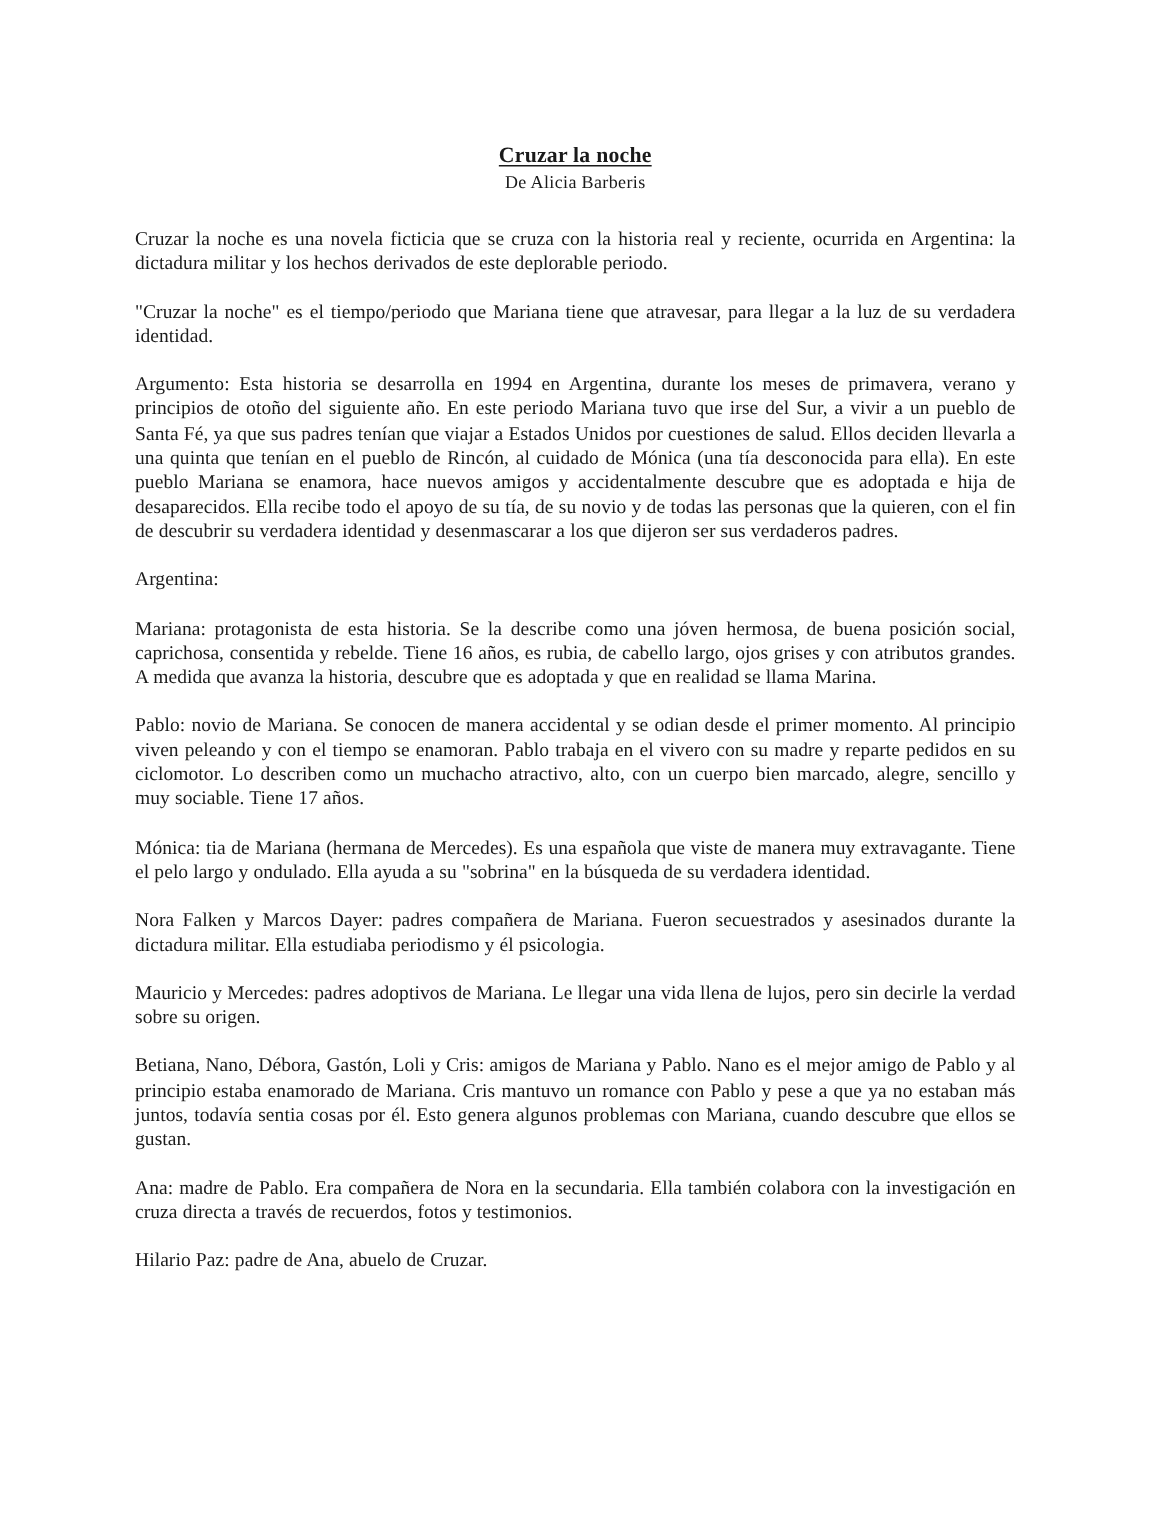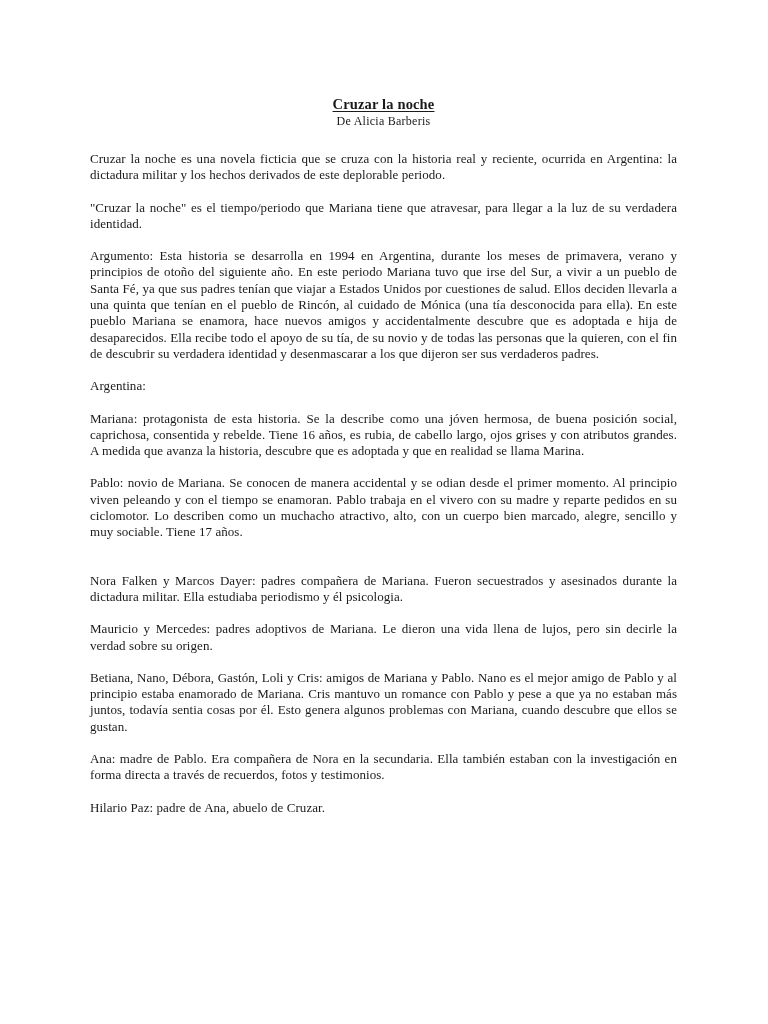--- a/index.html
+++ b/index.html
@@ -85,29 +85,30 @@
   <p class="para"><span class="heading-ul">Argentina:</span></p>
 
   <div class="gap-md"></div>
 
   <p class="para">Mariana: protagonista de esta historia. Se la describe como una jóven hermosa, de buena posición social, caprichosa, consentida y rebelde. Tiene 16 años, es rubia, de cabello largo, ojos grises y con atributos grandes. A medida que avanza la historia, descubre que es adoptada y que en realidad se llama Marina.</p>
   <div class="gap-md"></div>
 
   <p class="para">Pablo: novio de Mariana. Se conocen de manera accidental y se odian desde el primer momento. Al principio viven peleando y con el tiempo se enamoran. Pablo trabaja en el vivero con su madre y reparte pedidos en su ciclomotor. Lo describen como un muchacho atractivo, alto, con un cuerpo bien marcado, alegre, sencillo y muy sociable. Tiene 17 años.</p>
   <div class="gap-md"></div>
 
+  <p class="para">Mónica: tia de Mariana (hermana de Mercedes). Es una española que viste de manera muy extravagante. Tiene el pelo largo y ondulado. Ella ayuda a su "sobrina" en la búsqueda de su verdadera identidad.</p>
   <div class="gap-md"></div>
 
   <p class="para">Nora Falken y Marcos Dayer: padres compañera de Mariana. Fueron secuestrados y asesinados durante la dictadura militar. Ella estudiaba periodismo y él psicologia.</p>
   <div class="gap-md"></div>
 
-  <p class="para">Mauricio y Mercedes: padres adoptivos de Mariana. Le dieron una vida llena de lujos, pero sin decirle la verdad sobre su origen.</p>
+  <p class="para">Mauricio y Mercedes: padres adoptivos de Mariana. Le llegar una vida llena de lujos, pero sin decirle la verdad sobre su origen.</p>
   <div class="gap-md"></div>
 
   <p class="para">Betiana, Nano, Débora, Gastón, Loli y Cris: amigos de Mariana y Pablo. Nano es el mejor amigo de Pablo y al principio estaba enamorado de Mariana. Cris mantuvo un romance con Pablo y pese a que ya no estaban más juntos, todavía sentia cosas por él. Esto genera algunos problemas con Mariana, cuando descubre que ellos se gustan.</p>
   <div class="gap-md"></div>
 
-  <p class="para">Ana: madre de Pablo. Era compañera de Nora en la secundaria. Ella también estaban con la investigación en forma directa a través de recuerdos, fotos y testimonios.</p>
+  <p class="para">Ana: madre de Pablo. Era compañera de Nora en la secundaria. Ella también colabora con la investigación en cruza directa a través de recuerdos, fotos y testimonios.</p>
   <div class="gap-md"></div>
 
   <p class="para">Hilario Paz: padre de Ana, abuelo de Cruzar.</p>
 
 </div>
 
 </body></html>

